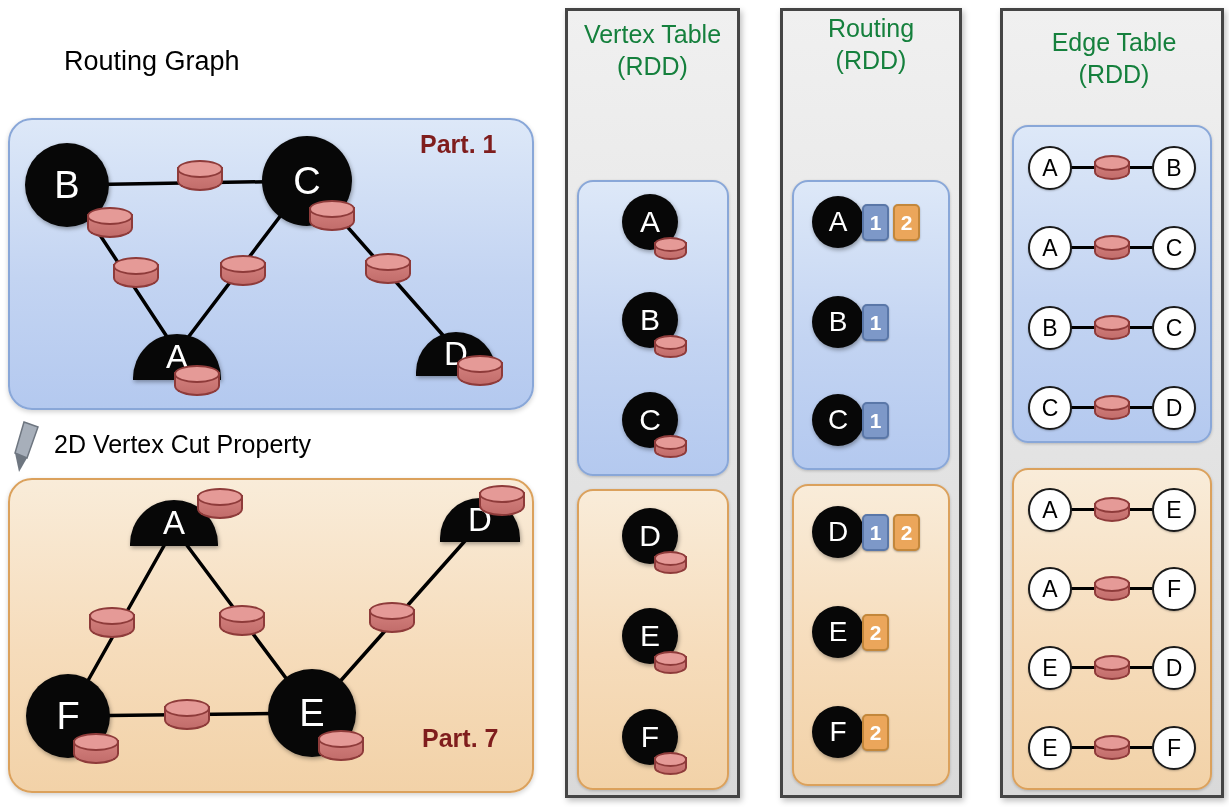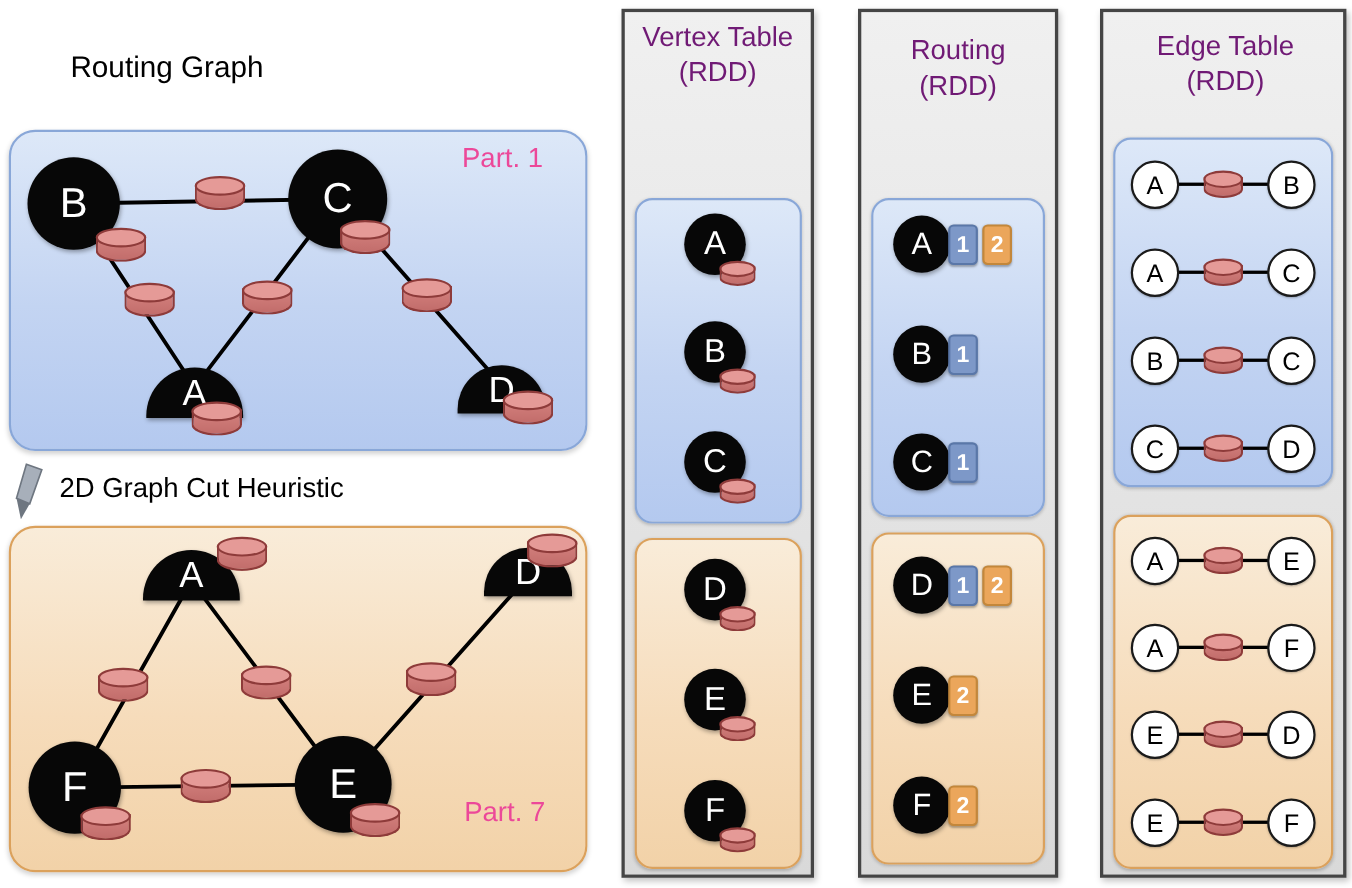--- a/index.html
+++ b/index.html
@@ -11,21 +11,21 @@
   .abs { position:absolute; }
 
   
   .panel { position:absolute; border-radius:24px; }
   .panel.blue { background:linear-gradient(180deg,#dde8f8 0%,#c3d4f2 55%,#b4c9ef 100%); border:2px solid #89a7d8; box-shadow:0 2px 5px rgba(0,0,0,.18); }
   .panel.orange { background:linear-gradient(180deg,#f9ecd9 0%,#f6dcbb 55%,#f2d2a8 100%); border:2px solid #dba15c; box-shadow:0 2px 5px rgba(0,0,0,.18); }
   .panel.inner { border-radius:16px; box-shadow:0 1px 3px rgba(0,0,0,.2); }
 
   
   .col { position:absolute; background:linear-gradient(180deg,#f0f0f0,#d9d9d9); border:3px solid #454545; box-shadow:2px 3px 6px rgba(0,0,0,.25); }
-  .col-title { position:absolute; text-align:center; font-size:25px; line-height:32px; color:#701a75; }
+  .col-title { position:absolute; text-align:center; font-size:25px; line-height:32px; color:#15803d; }
 
   
   .vtx { position:absolute; background:#070707; color:#fff; border-radius:50%;
          display:flex; align-items:center; justify-content:center;
          box-shadow:1px 2px 4px rgba(0,0,0,.35); }
   .vtx.dome { border-radius:999px 999px 0 0 / 999px 999px 0 0; }
 
   
   .cyl { position:absolute; }
   .cyl::after { content:""; position:absolute; left:0; right:0; top:22%; bottom:0;
@@ -42,21 +42,21 @@
     font-size:23px; color:#000; box-shadow:0 1px 2px rgba(0,0,0,.25); }
 
   
   .badge { position:absolute; width:27px; height:37px; border-radius:5px;
     display:flex; align-items:center; justify-content:center;
     color:#fff; font-size:21px; font-weight:bold; box-shadow:0 1px 2px rgba(0,0,0,.3); }
   .badge.p1 { background:#7d98c8; border:2px solid #5a77a8; }
   .badge.p2 { background:#eba65b; border:2px solid #c3873b; }
 
   .eline { position:absolute; height:3px; background:#000; }
-  .part-label { position:absolute; font-size:25px; color:#ec4899; }
+  .part-label { position:absolute; font-size:25px; color:#7f1d1d;font-weight:bold; }
   svg { position:absolute; left:0; top:0; }
 </style>
 </head>
 <body>
 
 <div>
 
   <div class="abs" style="left:64px;top:46px;font-size:27px;">Routing Graph</div>
 
   <div class="panel blue" style="left:8px;top:118px;width:526px;height:292px;"></div>
@@ -98,21 +98,21 @@
 
   <div class="cyl" style="left:177px;top:160px;width:46px;height:31px;"></div>
   <div class="cyl" style="left:113px;top:257px;width:46px;height:31px;"></div>
   <div class="cyl" style="left:220px;top:255px;width:46px;height:31px;"></div>
   <div class="cyl" style="left:365px;top:253px;width:46px;height:31px;"></div>
 
   <svg class="abs" style="left:6px;top:418px;" width="44" height="58">
     <polygon points="18,4 32,9 21,40 9,35" fill="#a7afba" stroke="#6e7680" stroke-width="1.5"></polygon>
     <polygon points="9,35 21,40 13,54" fill="#6e7680"></polygon>
   </svg>
-  <div class="abs" style="left:54px;top:430px;font-size:25px;">2D Graph Cut Heuristic</div>
+  <div class="abs" style="left:54px;top:430px;font-size:25px;">2D Vertex Cut Property</div>
 
   <div class="vtx dome" style="left:130px;top:500px;width:88px;height:46px;font-size:33px;">
       <span>A</span>
     </div>
   <div class="vtx dome" style="left:440px;top:498px;width:80px;height:44px;font-size:33px;">
       <span>D</span>
     </div>
   <div class="vtx" style="left:26px;top:674px;width:84px;height:84px;font-size:38px;">
       <span>F</span>
     </div>
@@ -159,21 +159,21 @@
   <div class="vtx" style="left:622px;top:608px;width:56px;height:56px;font-size:30px;">
       <span>E</span>
     </div>
   <div class="cyl" style="left:654px;top:651px;width:33px;height:23px;"></div>
   <div class="vtx" style="left:622px;top:709px;width:56px;height:56px;font-size:30px;">
       <span>F</span>
     </div>
   <div class="cyl" style="left:654px;top:752px;width:33px;height:23px;"></div>
 
   <div class="col" style="left:780px;top:8px;width:182px;height:790px;"></div>
-  <div class="col-title" style="left:780px;top:30px;width:182px;">
+  <div class="col-title" style="left:780px;top:12px;width:182px;">
     <div>Routing</div>
     <div>(RDD)</div>
   </div>
 
   <div class="panel blue inner" style="left:792px;top:180px;width:158px;height:290px;"></div>
   <div class="panel orange inner" style="left:792px;top:484px;width:158px;height:302px;"></div>
 
   <div class="vtx" style="left:812px;top:196px;width:52px;height:52px;font-size:28px;">
       <span>A</span>
     </div>

